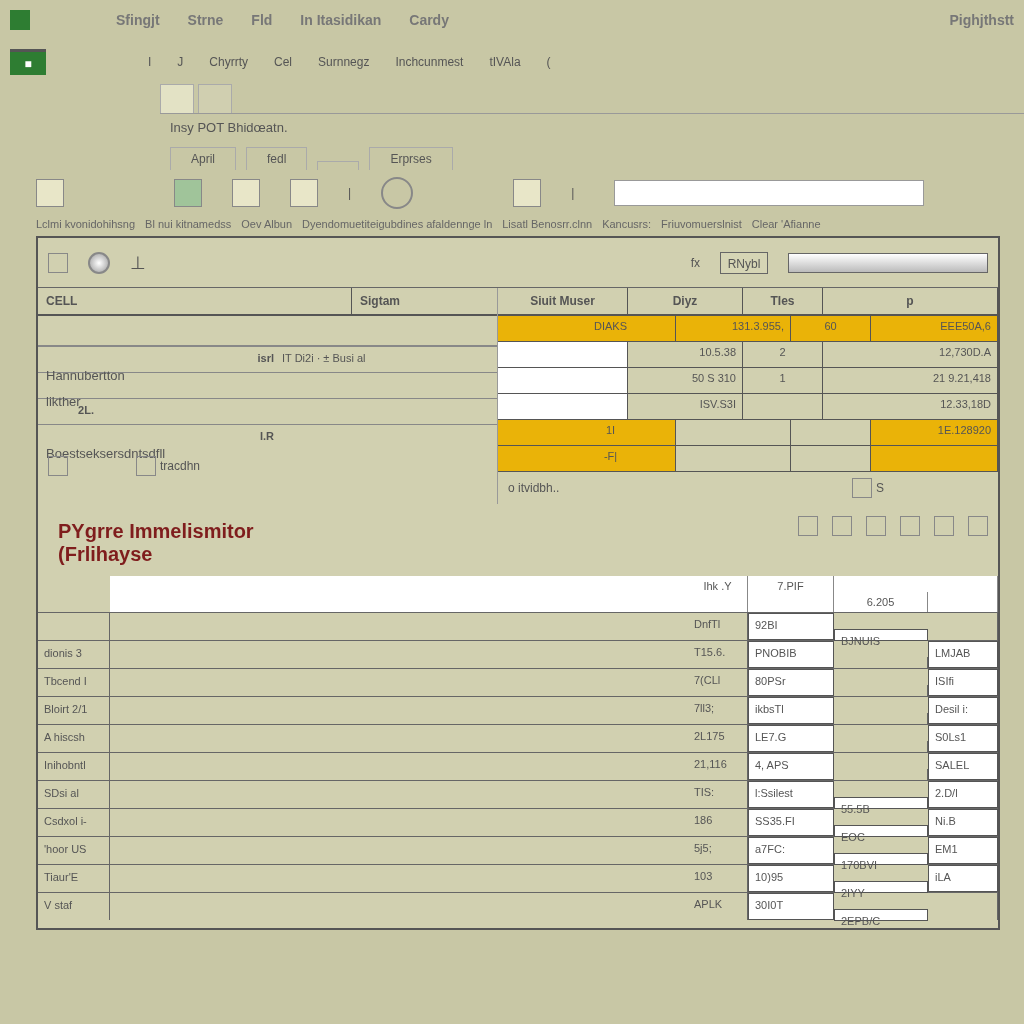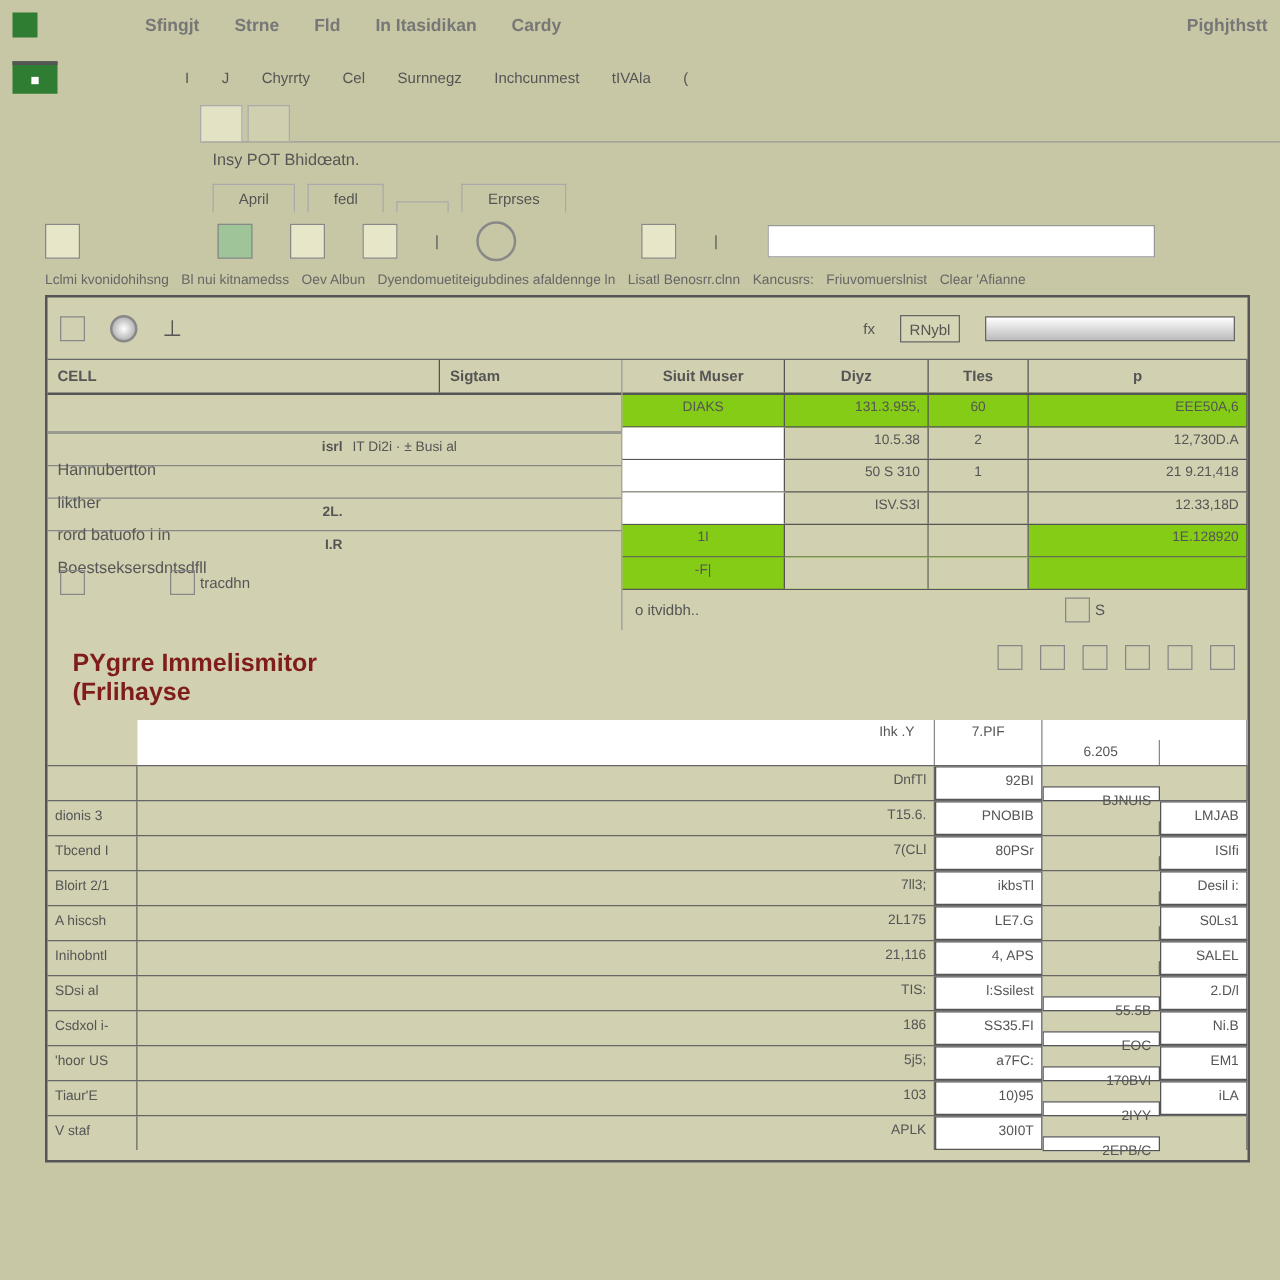--- a/index.html
+++ b/index.html
@@ -162,21 +162,21 @@
 .th1 { width: 130px; }
 .th2 { width: 115px; }
 .th3 { width: 80px; }
 .th4 { flex: 1; }
 .trow { display: flex; height: 26px; border-bottom: 1px solid #555; }
 .td { border-right: 1px solid #555; padding: 4px 6px; text-align: right; font-size: 11px; }
 .td1 { width: 130px; text-align: center; }
 .td2 { width: 115px; }
 .td3 { width: 80px; text-align: center;}
 .td4 { flex: 1; }
-.trow.white { background: #84cc16; }
+.trow.white { background: #eab308; padding-left: 48px; }
 .below-row {
   display: flex;
   align-items: center;
   padding: 6px 10px;
   gap: 4px;
   font-size: 12px;
 }
 .icon-sm { width: 20px; height: 20px; border: 1px solid #888; }
 .lower-section {
   padding: 8px 0;
@@ -202,21 +202,21 @@
   background: white;
 }
 .lg-hcell { border-right: 1px solid #888; padding: 4px 6px; font-size: 11px; text-align: center; }
 .lg-row {
   display: flex;
   height: 28px;
   border-top: 1px solid #666;
 }
 .lg-label { width: 72px; padding: 6px 6px; font-size: 11px; border-right: 1px solid #666; }
 .lg-spacer { flex: 1; }
-.lg-cell { padding: 5px 6px; text-align: right; font-size: 11px; border-right: 1px solid #666; }
+.lg-cell { padding: 5px 6px; font-size: 11px; border-right: 1px solid #666; }
 .c-a { width: 60px; }
 .c-b { width: 86px; }
 .c-c { width: 94px; margin-top: 16px; }
 .c-d { width: 70px; }
 .box { background: white; border: 1px solid #555; }
 </style>
 </head>
 <body>
 
 <div class="top-menu">
@@ -303,21 +303,20 @@
       <div style="height:30px;border-bottom:1px solid #888"></div>
       <div class="form-row">
         <div class="form-label">Hannubertton</div>
         <div class="form-val">isrl</div>
         <div class="form-val2">IT Di2i · ± Busi  al</div>
       </div>
       <div class="form-row">
         <div class="form-label">likther</div>
       </div>
       <div class="form-row">
-        <div class="form-label">rord batuofo i in</div>
         <div class="form-val">2L.</div>
       </div>
       <div class="form-row">
         <div class="form-label">Boestseksersdntsdfll</div>
         <div class="form-val">I.R</div>
       </div>
       <div class="below-row">
         <span class="icon-sm"></span>
         <span style="width:60px"></span>
         <span class="icon-sm"></span>

